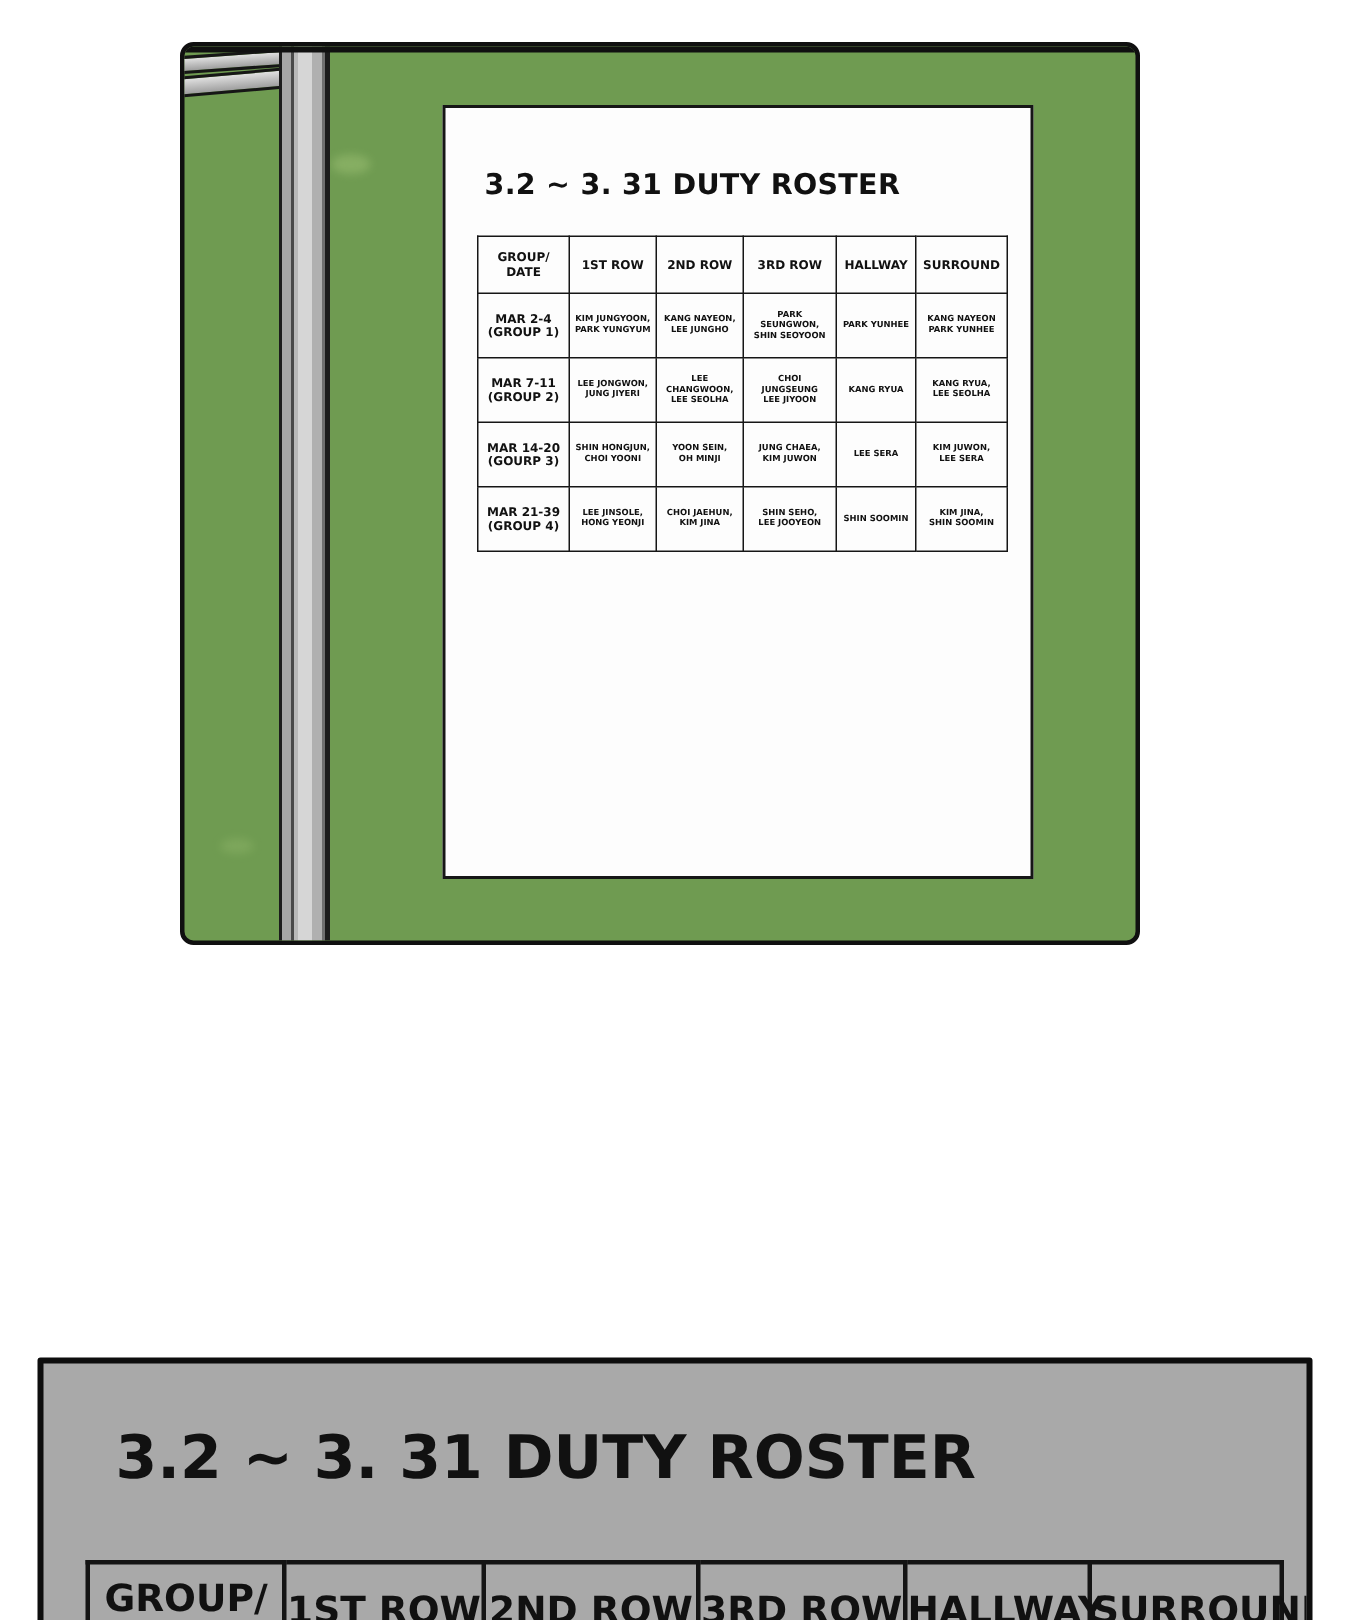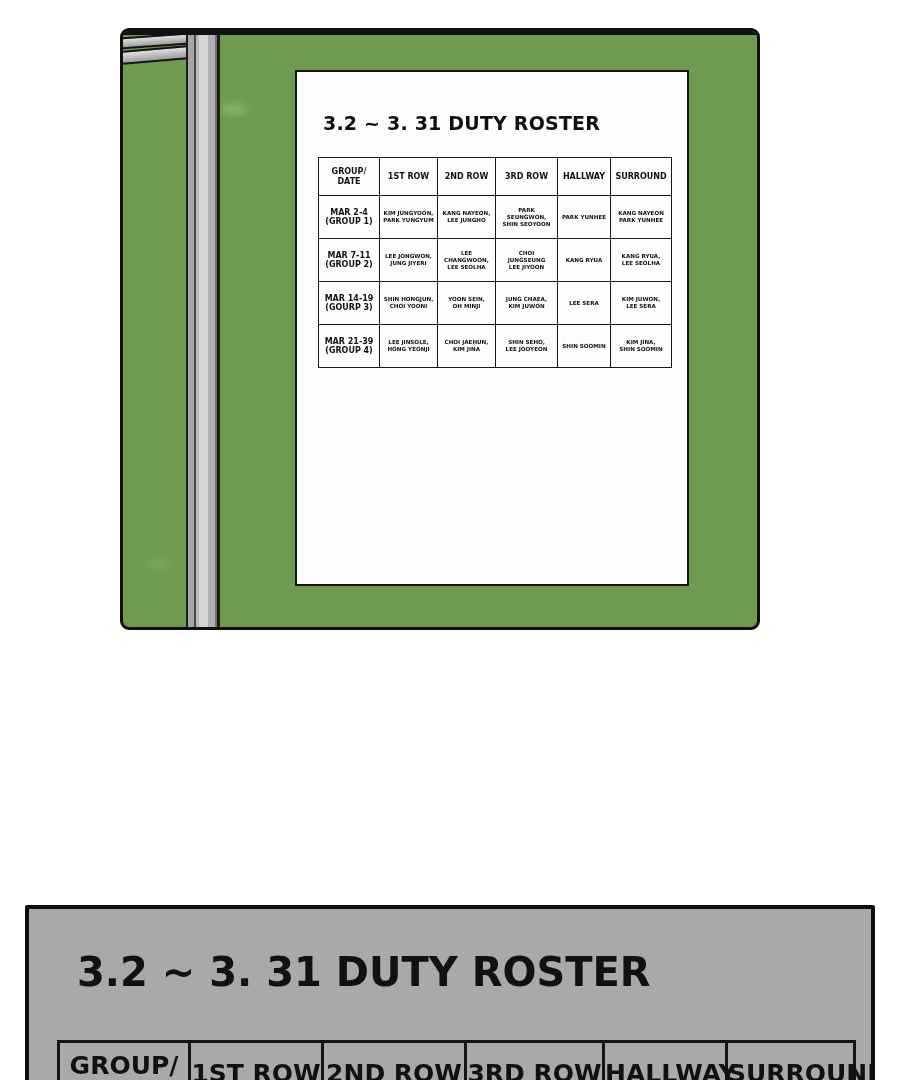--- a/index.html
+++ b/index.html
@@ -149,21 +149,21 @@
         <td class="names">LEE CHANGWOON,
 LEE SEOLHA</td>
         <td class="names">CHOI
 JUNGSEUNG
 LEE JIYOON</td>
         <td class="names">KANG RYUA</td>
         <td class="names">KANG RYUA,
 LEE SEOLHA</td>
       </tr>
       <tr class="data">
-        <th class="rowlbl">MAR 14-19
+        <th class="rowlbl">MAR 14-20
 (GOURP 3)</th>
         <td class="names">SHIN HONGJUN,
 CHOI YOONI</td>
         <td class="names">YOON SEIN,
 OH MINJI</td>
         <td class="names">JUNG CHAEA,
 KIM JUWON</td>
         <td class="names">LEE SERA</td>
         <td class="names">KIM JUWON,
 LEE SERA</td>

